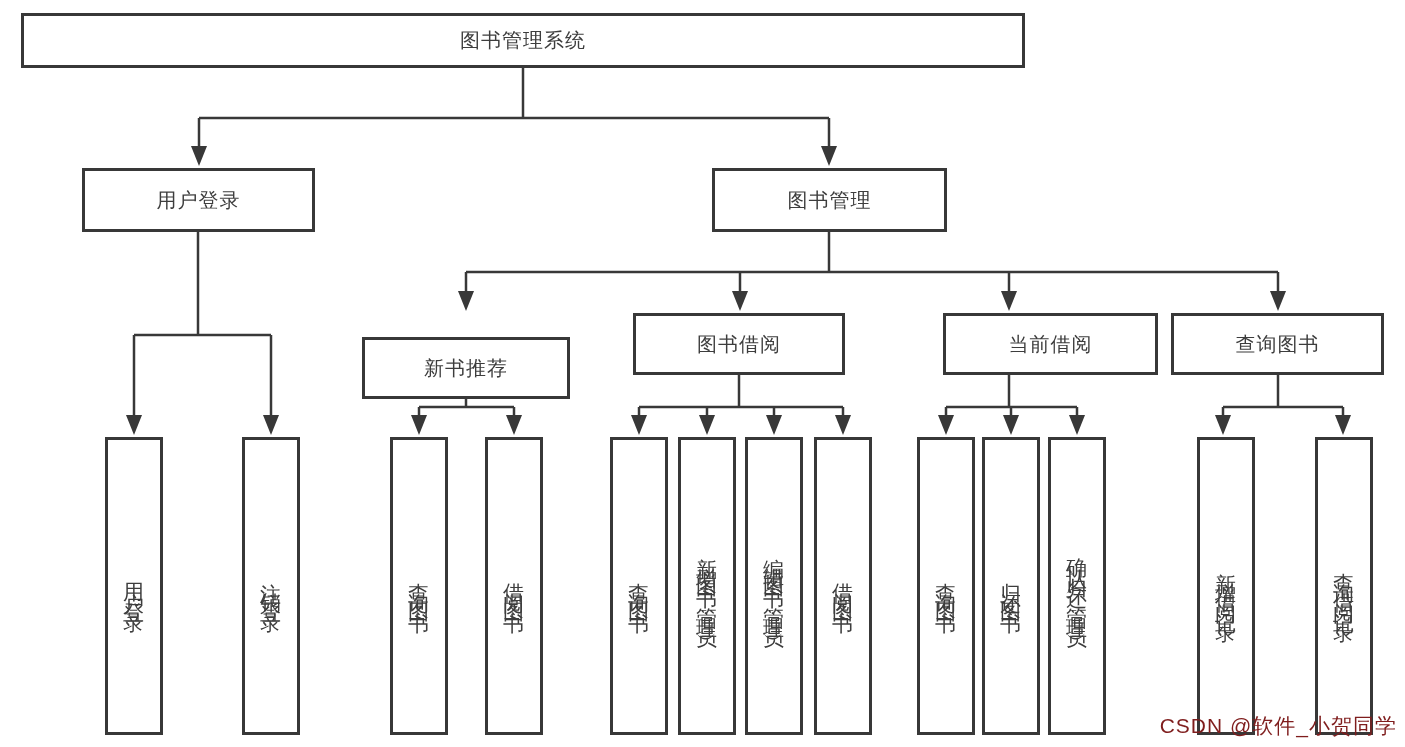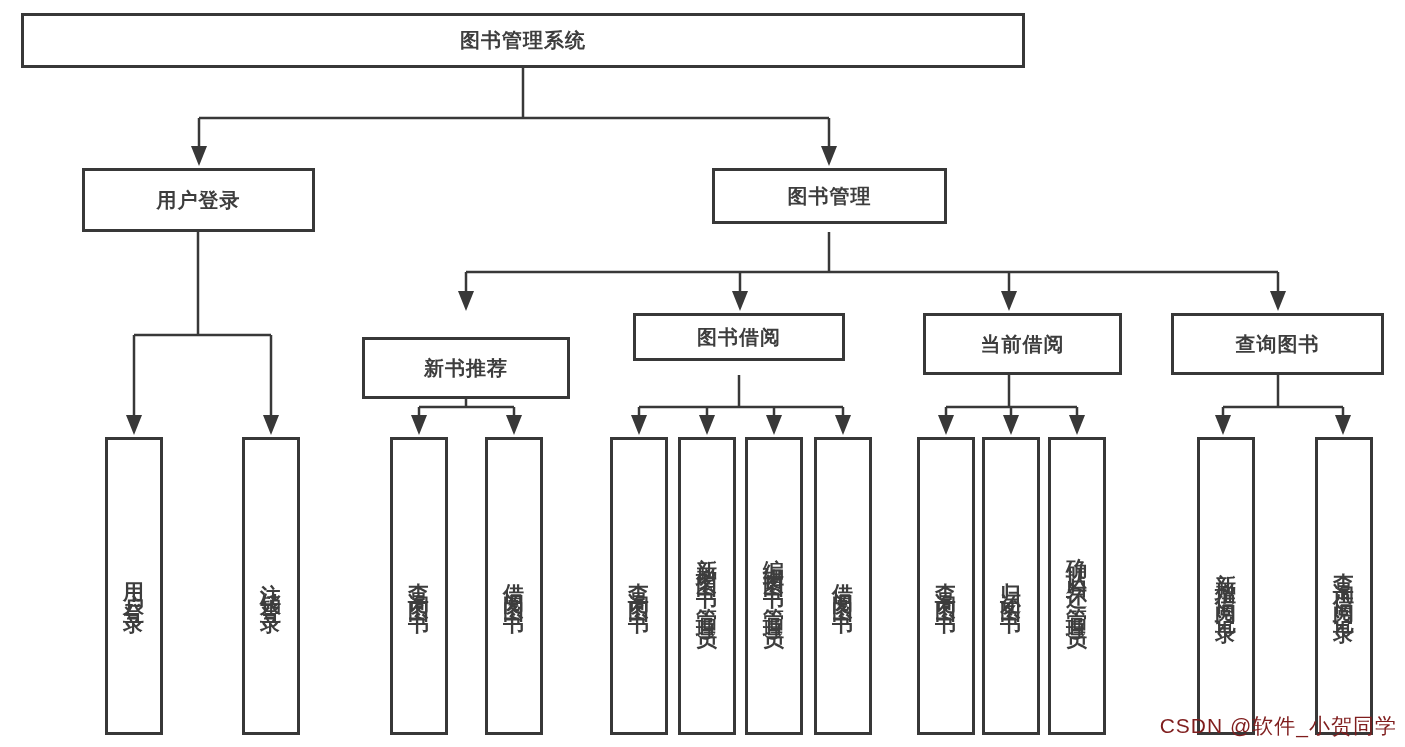--- a/index.html
+++ b/index.html
@@ -24,21 +24,20 @@
   .node {
     position: absolute;
     box-sizing: border-box;
     border: 3px solid #383838;
     background: #ffffff;
     display: flex;
     align-items: center;
     justify-content: center;
     color: #3d3d3d;
     z-index: 2;
-    font-weight: bold;
   }
   .node.h span {
     font-size: 20px;
     letter-spacing: 1px;
     white-space: nowrap;
   }
   .node.v span {
     writing-mode: vertical-rl;
     text-orientation: mixed;
     font-size: 21px;
@@ -143,31 +142,31 @@
     </g>
   </svg>
 
   <div class="node h" style="left:21px; top:13px; width:1004px; height:55px;">
     <span>图书管理系统</span>
   </div>
 
   <div class="node h" style="left:82px; top:168px; width:233px; height:64px;">
     <span>用户登录</span>
   </div>
-  <div class="node h" style="left:712px; top:168px; width:235px; height:56px;">
+  <div class="node h" style="left:712px; top:168px; width:235px; height:64px;">
     <span>图书管理</span>
   </div>
 
   <div class="node h" style="left:362px; top:313px; width:208px; height:62px;margin-top:24px;">
     <span>新书推荐</span>
   </div>
-  <div class="node h" style="left:633px; top:313px; width:212px; height:48px;">
+  <div class="node h" style="left:633px; top:313px; width:212px; height:62px;">
     <span>图书借阅</span>
   </div>
-  <div class="node h" style="left:923px; top:313px; width:199px; height:62px;">
+  <div class="node h" style="left:943px; top:313px; width:215px; height:62px;">
     <span>当前借阅</span>
   </div>
   <div class="node h" style="left:1171px; top:313px; width:213px; height:62px;">
     <span>查询图书</span>
   </div>
 
   <div class="node v vbox" style="left:105px;">
     <span>用户登录</span>
   </div>
   <div class="node v vbox" style="left:242px;">

